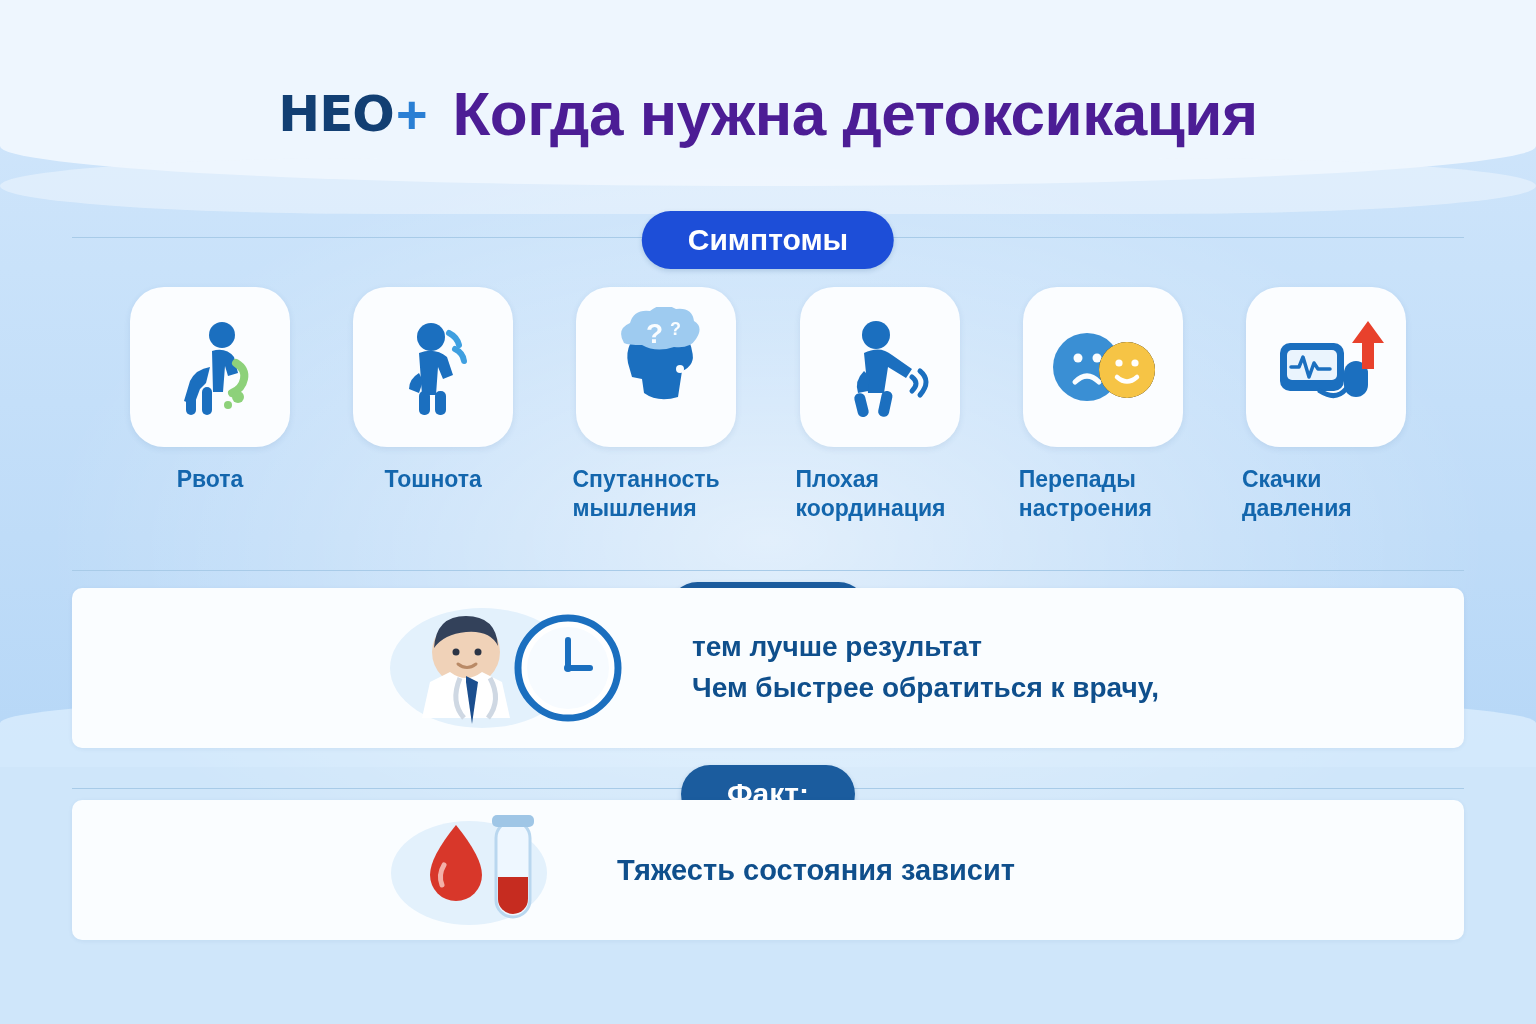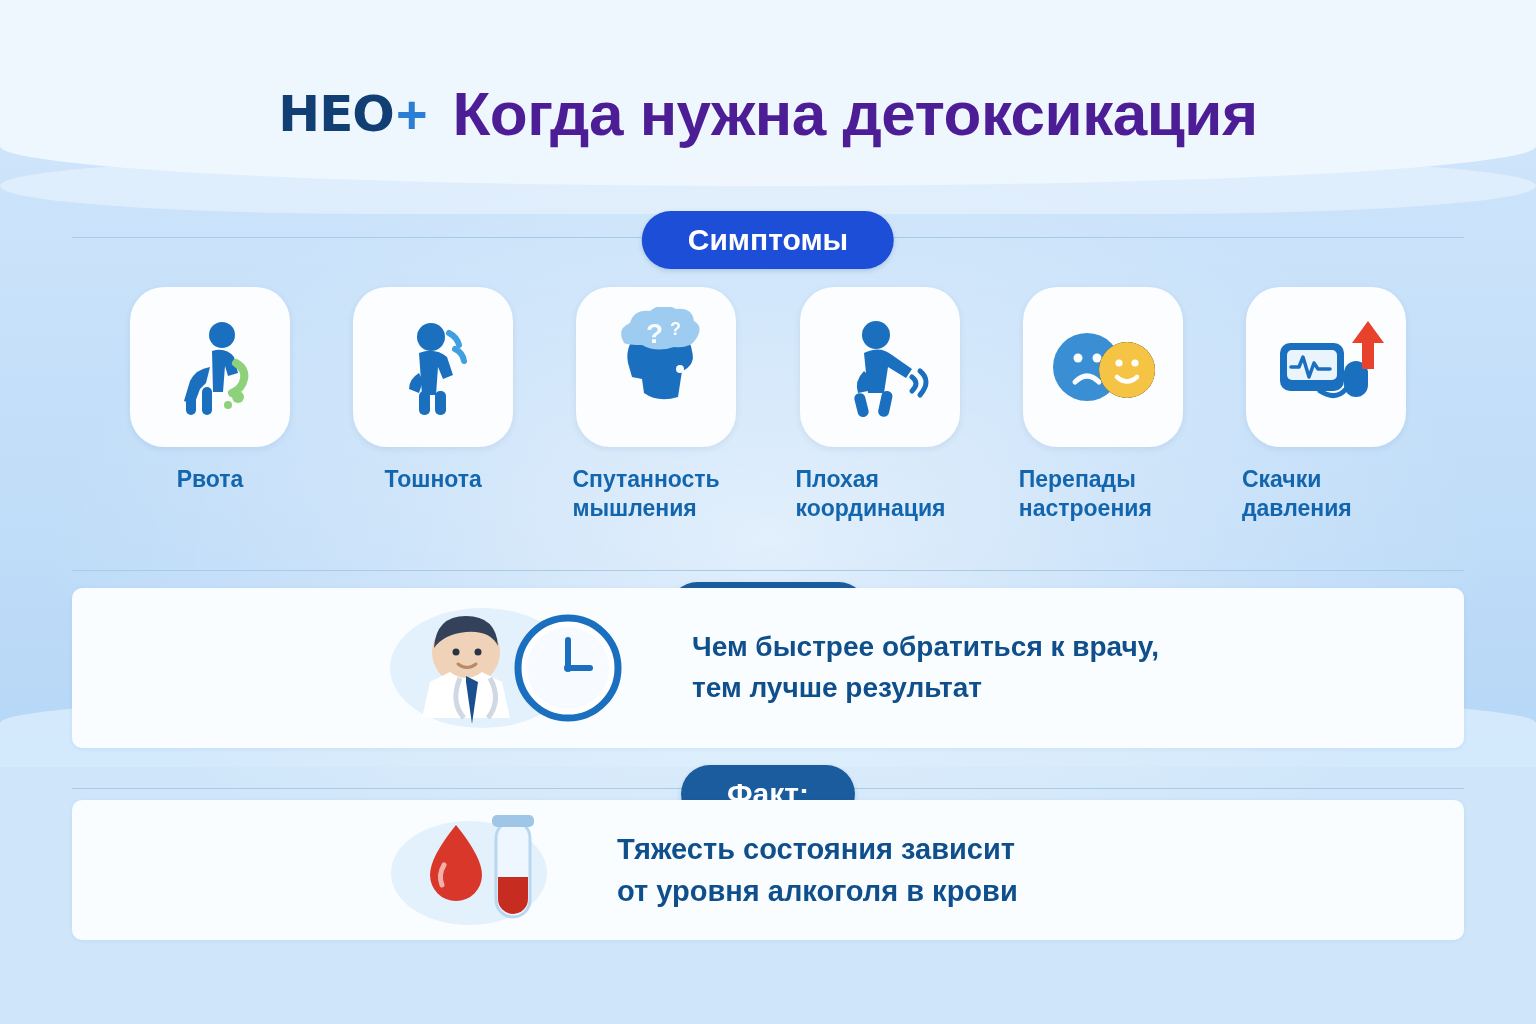--- a/index.html
+++ b/index.html
@@ -328,38 +328,37 @@
         <circle cx="84" cy="56" r="3.5" fill="#2b3445"></circle>
         <circle cx="106" cy="56" r="3.5" fill="#2b3445"></circle>
         <path d="M86 68 q9 7 18 0" stroke="#b98a66" stroke-width="3" fill="none" stroke-linecap="round"></path>
         <circle cx="196" cy="72" r="50" fill="#ffffff" stroke="#1b6fbf" stroke-width="7"></circle>
         <circle cx="196" cy="72" r="41" fill="#f7fbff"></circle>
         <path d="M196 44 v28 h22" stroke="#1b6fbf" stroke-width="6" fill="none" stroke-linecap="round"></path>
         <circle cx="196" cy="72" r="4" fill="#1b6fbf"></circle>
       </svg>
     </div>
     <div class="panel-text important">
+      <div>тем лучше результат</div>
       <div>Чем быстрее обратиться к врачу,</div>
-      <div>тем лучше результат</div>
     </div>
   </div>
 
   <div class="section-rule" style="top:788px;"></div>
   <div class="pill dark" style="top:765px;">Факт:</div>
 
   <div class="panel" style="top:800px; height:140px;">
     <div class="panel-icon" style="left:292px;">
       <svg width="230" height="130" viewBox="0 0 230 130">
         <ellipse cx="105" cy="70" rx="78" ry="52" fill="#e3f1fc"></ellipse>
         <path d="M92 22 q26 32 26 50 a26 26 0 0 1 -52 0 q0 -18 26 -50z" fill="#d8372a"></path>
         <path d="M80 62 q-6 10 -2 20" stroke="#f3b0a8" stroke-width="5" fill="none" stroke-linecap="round"></path>
         <rect x="132" y="18" width="34" height="96" rx="17" fill="#eef7ff" stroke="#b9d7ef" stroke-width="3"></rect>
         <path d="M134 74 h30 v22 a15 15 0 0 1 -30 0z" fill="#c62c20"></path>
         <rect x="128" y="12" width="42" height="12" rx="5" fill="#9fc6e6"></rect>
       </svg>
     </div>
     <div class="panel-text fact">
       <div>Тяжесть состояния зависит</div>
-      <div>от уровня алкоголя в крови</div>
     </div>
   </div>
 
 </div>
 
 </body></html>

